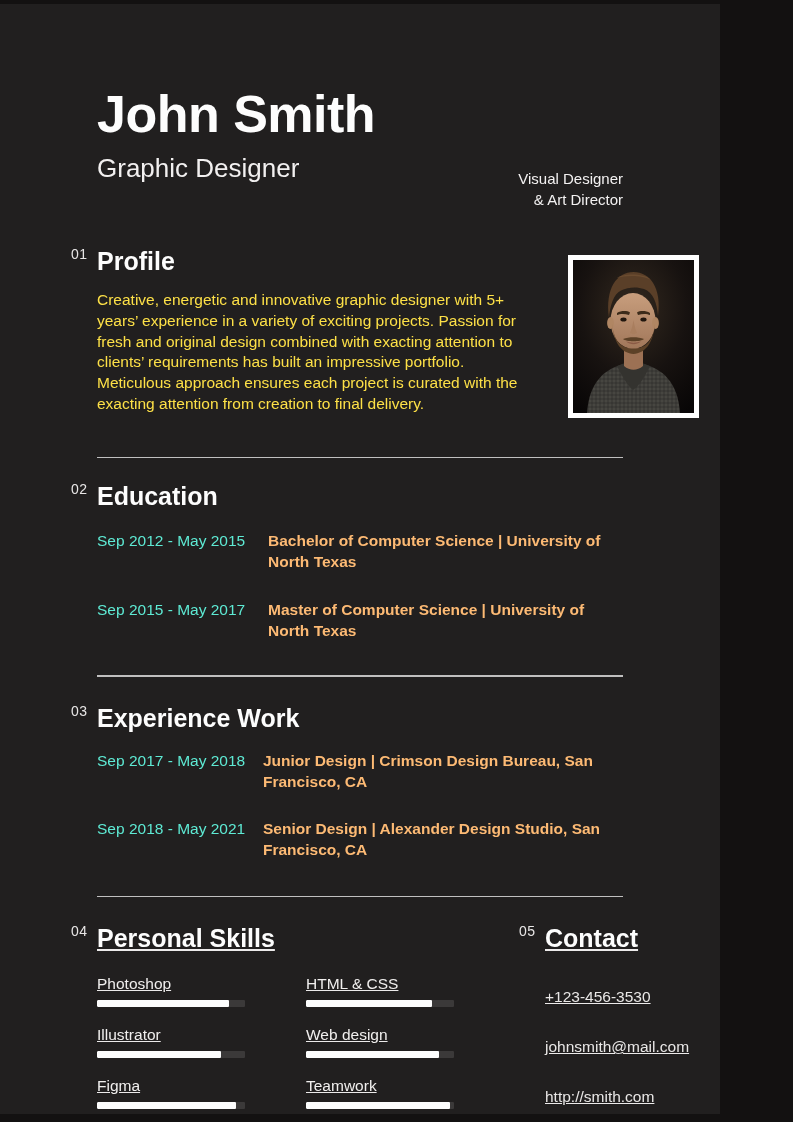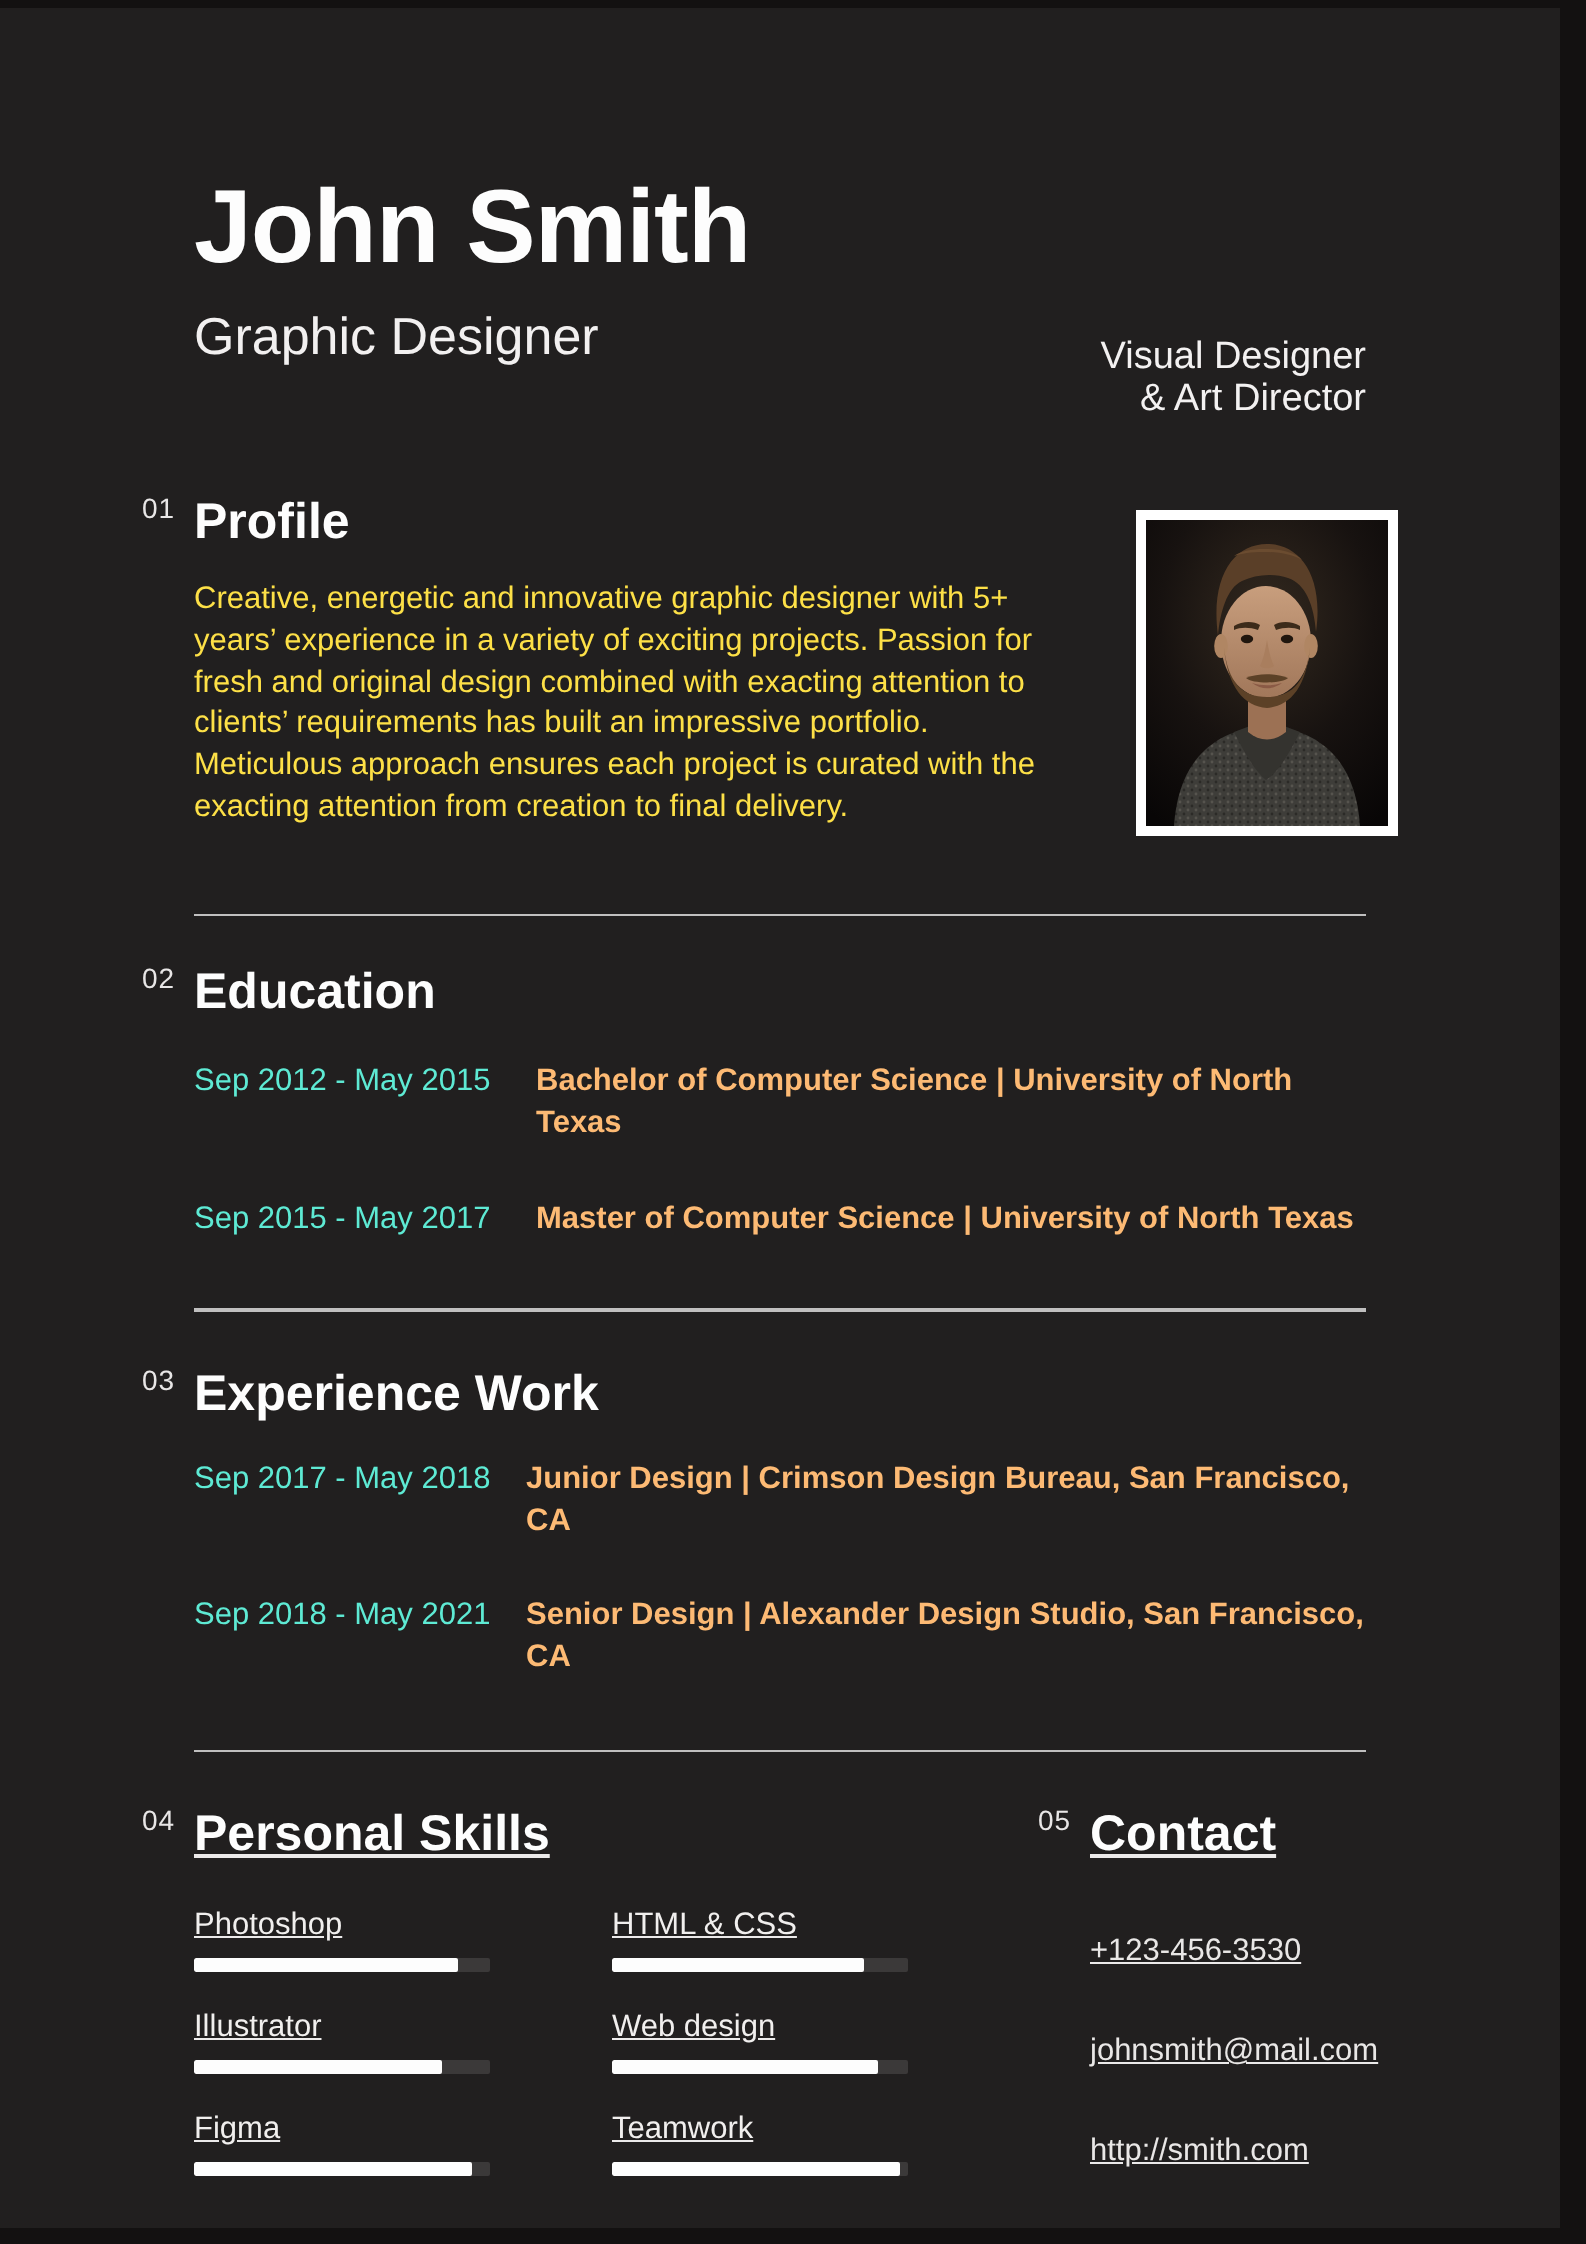--- a/index.html
+++ b/index.html
@@ -1,27 +1,27 @@
 <!DOCTYPE html>
 <html><head>
 <meta charset="utf-8">
 <style>
   * { margin:0; padding:0; box-sizing:border-box; }
   html,body { width:793px; background:#131111; }
   body { font-family:"Liberation Sans", sans-serif; }
-  .page { position:relative; width:780px; height:1122px; background:#211f1f; overflow:hidden; }
+  .page { position:relative; width:720px; height:1122px; background:#211f1f; overflow:hidden; }
   .edge { position:absolute; left:0; width:100%; background:#131111; }
   .edge-top { top:0; height:4px; }
   .edge-bottom { bottom:0; height:8px; }
   .content { position:relative; padding:84px 97px 0; color:#eceaea; }
 
   
   .name { font-size:52px; line-height:60px; font-weight:bold; color:#fdfdfd; letter-spacing:-0.5px; }
   .subtitle { font-size:26px; line-height:32px; font-weight:400; color:#f2f0f0; margin-top:8px; }
-  .tagline { position:absolute; top:168px; right:97px; text-align:right; font-size:19px; line-height:21px; color:#f3f1f1; }
+  .tagline { position:absolute; top:168px; right:97px; text-align:right; font-size:15px; line-height:21px; color:#f3f1f1; }
 
   
   .sec-head { position:relative; font-size:25px; line-height:30px; font-weight:bold; color:#fdfdfd; }
   .sec-num { position:absolute; left:-26px; top:0; font-size:14px; line-height:17px; font-weight:400; color:#e8e6e6; letter-spacing:0.5px;text-align:center; }
 
   .sec-profile { margin-top:62px; }
   .profile-text { margin-top:14px; width:445px; font-size:15.5px; line-height:20.8px; color:#fde047; }
 
   .photo-frame { position:absolute; left:568px; top:255px; width:131px; height:163px; background:#fff; border:5px solid #fff; }
   .photo-frame svg { display:block; width:121px; height:153px; }

